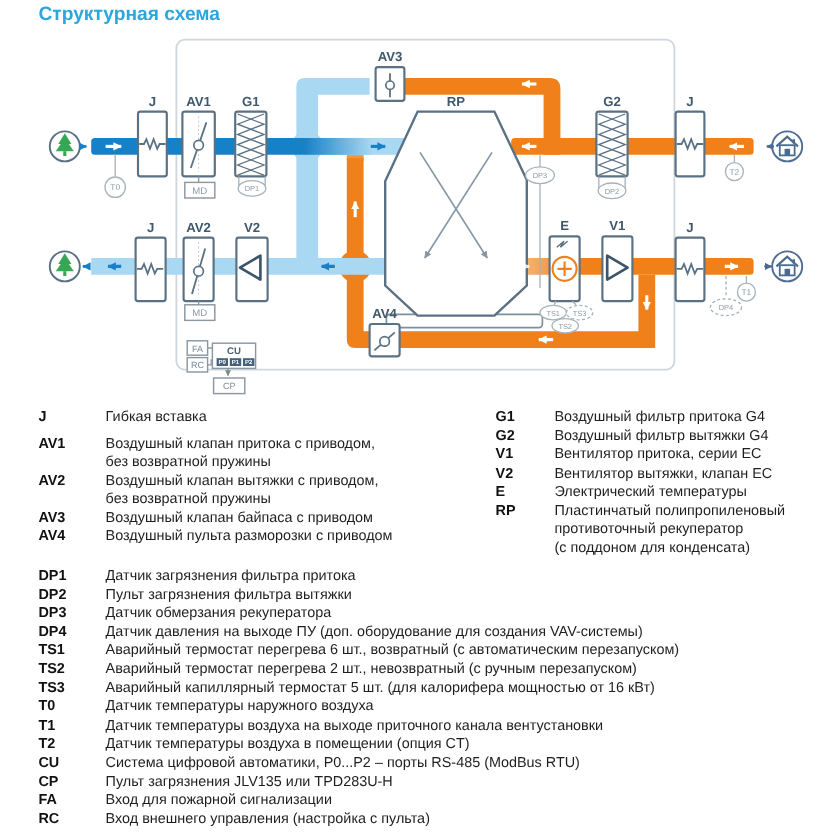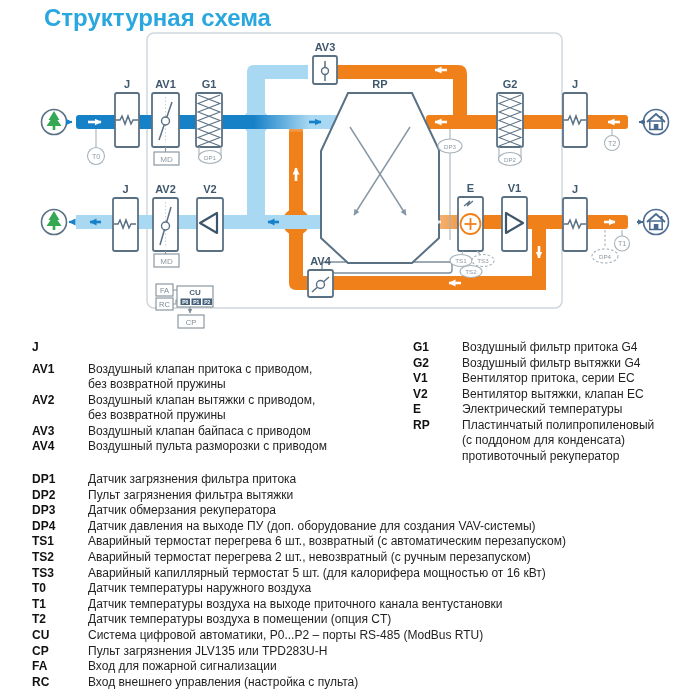--- a/index.html
+++ b/index.html
@@ -1,18 +1,18 @@
 <!DOCTYPE html>
 <html><head>
 <meta charset="utf-8">
 <style>
   html,body{margin:0;padding:0;}
   body{width:700px;height:700px;background:#ffffff;position:relative;overflow:hidden;
        font-family:"Liberation Sans",sans-serif;}
-  .title{position:absolute;left:44px;top:4px;font-size:24px;font-weight:700;color:#2aa7de;}
+  .title{position:absolute;left:32px;top:4px;font-size:16px;font-weight:700;color:#2aa7de;}
   svg{position:absolute;left:0;top:0;}
 
   
   .box{fill:#fff;stroke:#5a7184;stroke-width:1.8;}
   .smallbox{fill:#fff;stroke:#8b98a2;stroke-width:1.2;}
   .blbl{font:700 11px "Liberation Sans",sans-serif;fill:#40586c;text-anchor:middle;}
   .slbl{font:400 7px "Liberation Sans",sans-serif;fill:#8e9aa4;text-anchor:middle;}
   .slbl6{font:400 6.2px "Liberation Sans",sans-serif;fill:#8e9aa4;text-anchor:middle;}
   .mdlbl{font:400 8px "Liberation Sans",sans-serif;fill:#8e9aa4;text-anchor:middle;}
   .culbl{font:700 8px "Liberation Sans",sans-serif;fill:#4a6275;text-anchor:middle;}
@@ -287,20 +287,21 @@
       </g>
     <line x1="604" y1="222" x2="615" y2="222" stroke="#ffffff" marker-end="url(#aw)"></line>
     <line x1="539" y1="246" x2="539" y2="258" stroke="#ffffff" marker-end="url(#aw)"></line>
     <line x1="461" y1="283" x2="449" y2="283" stroke="#ffffff" marker-end="url(#aw)"></line>
   </g>
 </svg>
 
 <div class="legend-left">
   <div class="lrow">
       <span class="lkey">J</span>
+      <span class="ltxt">Гибкая вставка</span>
     </div>
   <div class="lrow mt6">
       <span class="lkey">AV1</span>
       <span class="ltxt">Воздушный клапан притока с приводом,</span>
     </div>
   <div class="lrow">
       <span class="lkey"></span>
       <span class="ltxt">без возвратной пружины</span>
     </div>
   <div class="lrow">
@@ -341,25 +342,25 @@
   <div class="lrow">
       <span class="lkey">E</span>
       <span class="ltxt">Электрический температуры</span>
     </div>
   <div class="lrow">
       <span class="lkey">RP</span>
       <span class="ltxt">Пластинчатый полипропиленовый</span>
     </div>
   <div class="lrow">
       <span class="lkey"></span>
+      <span class="ltxt">противоточный рекуператор</span>
+    </div>
+  <div class="lrow">
+      <span class="lkey"></span>
       <span class="ltxt">(с поддоном для конденсата)</span>
-    </div>
-  <div class="lrow">
-      <span class="lkey"></span>
-      <span class="ltxt">противоточный рекуператор</span>
     </div>
 </div>
 
 <div class="legend-rows">
   <div class="lrow">
       <span class="lkey">DP1</span>
       <span class="ltxt">Датчик загрязнения фильтра притока</span>
     </div>
   <div class="lrow">
       <span class="lkey">DP2</span>

